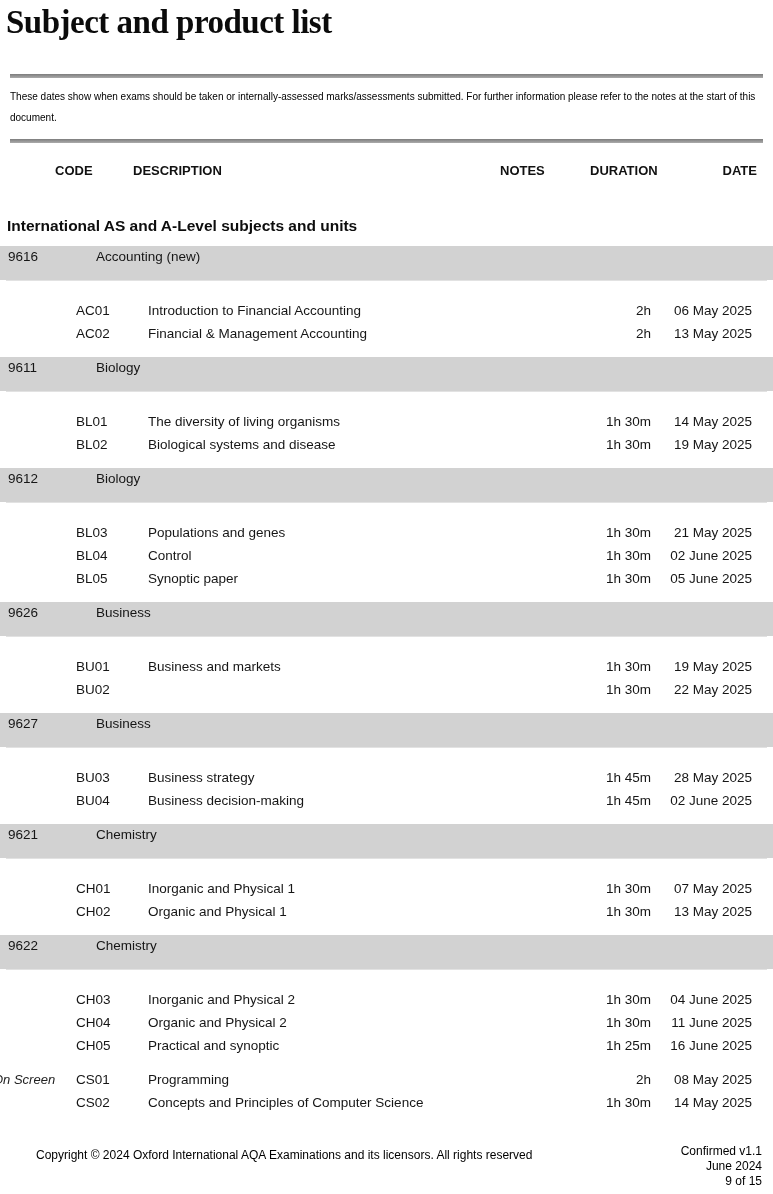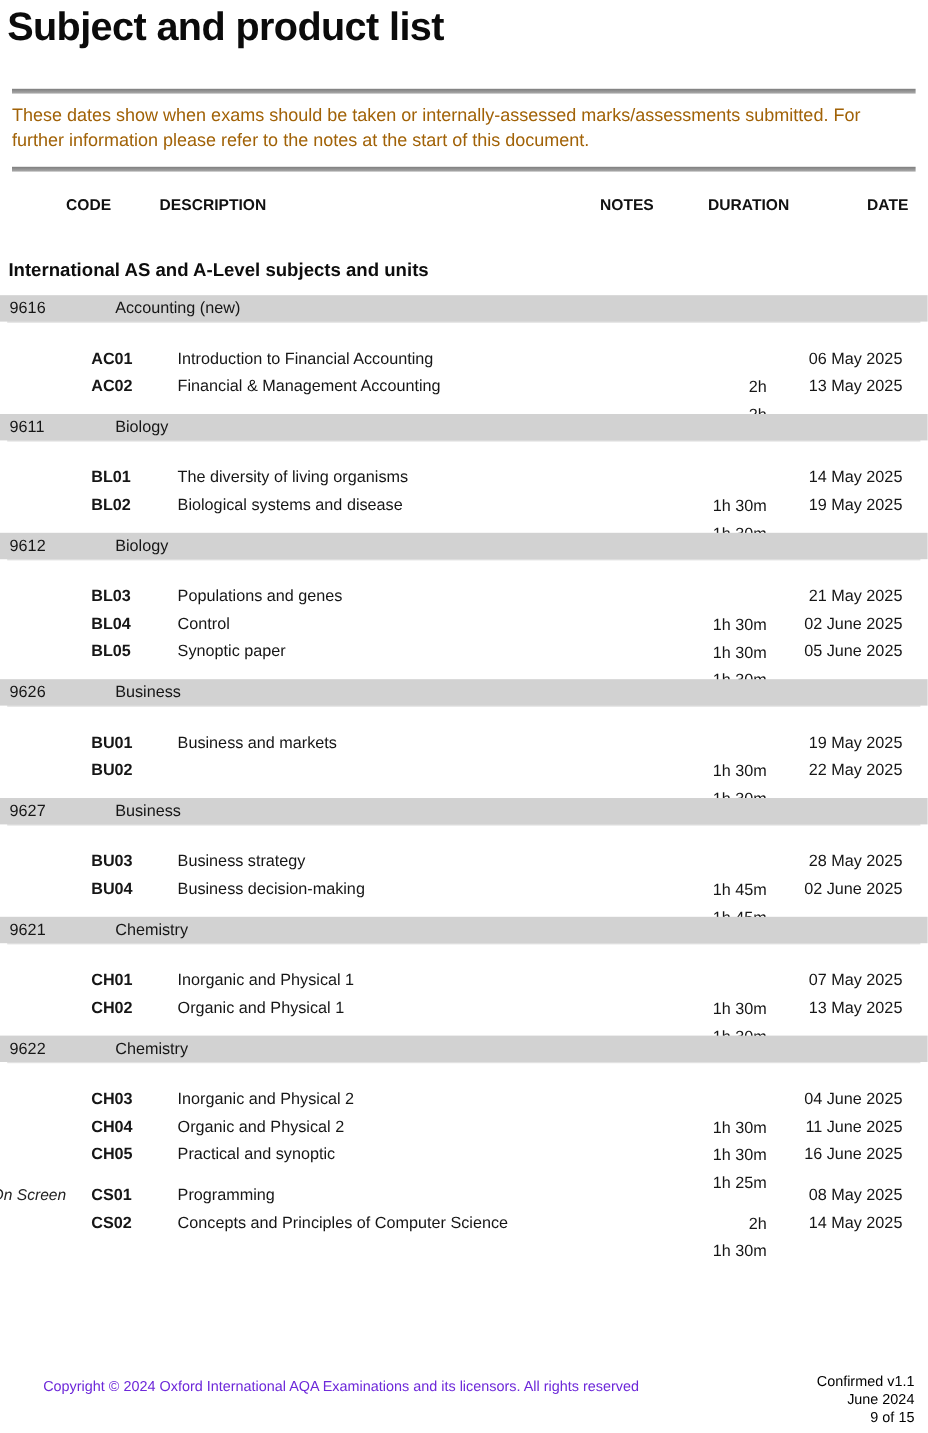--- a/index.html
+++ b/index.html
@@ -3,65 +3,65 @@
 <meta charset="utf-8">
 <style>
   html,body{margin:0;padding:0;}
   body{
     width:773px;height:1194px;position:relative;overflow:hidden;
     background:#ffffff;color:#161616;
     font-family:"Liberation Sans","DejaVu Sans",sans-serif;
   }
   .page-title{
     position:absolute;left:6px;top:2px;margin:0;
-    font-size:33px;line-height:40px;font-weight:700;letter-spacing:-0.5px;color:#0b0b0b;
+    font-size:33px;line-height:40px;font-weight:700;letter-spacing:-0.5px;color:#0b0b0b;font-family:Liberation Serif, serif;
   }
   .rule{
     position:absolute;left:10px;width:753px;height:4px;
     background:linear-gradient(#7d7d7d,#ababab);
   }
   #rule-top{top:74px;}
   #rule-bottom{top:139px;}
   .intro-text{
     position:absolute;left:10px;top:86px;width:748px;margin:0;
-    font-size:15px;line-height:21px;color:#a16207;
+    font-size:10px;line-height:21px;color:#000000;
   }
   .col-headers{
     position:absolute;left:0;top:163px;width:773px;height:17px;
     font-size:13px;font-weight:700;color:#111;
   }
   .col-headers span{position:absolute;top:0;}
   .ch-code{left:55px;}
   .ch-desc{left:133px;}
   .ch-notes{left:500px;}
   .ch-dur{left:590px;}
   .ch-date{right:16px;padding-left:36px;}
   .section-heading{
     position:absolute;left:7px;top:216px;margin:0;
     font-size:15.5px;line-height:19px;font-weight:700;color:#0d0d0d;
   }
   .subjects{position:absolute;left:0;top:246px;width:773px;}
   .subject-block{margin-bottom:11px;}
   .subject-band{
-    position:relative;height:22px;background:#d2d2d2;margin-bottom:20px;
+    position:relative;height:34px;background:#d2d2d2;margin-bottom:20px;
     box-shadow:0 7px 0 -6px #e2e2e2;
     font-size:13.5px;color:#161616;
   }
   .sb-code{position:absolute;left:8px;top:3px;}
   .sb-name{position:absolute;left:96px;top:3px;text-align:right;}
   .unit-row{position:relative;height:23px;font-size:13.5px;color:#161616;}
   .unit-row span{position:absolute;top:3px;white-space:nowrap;}
   .u-note{left:-7px;font-style:italic;font-size:13px;color:#222;}
-  .u-code{left:76px;font-weight:bold;}
+  .u-code{left:76px;}
   .u-desc{left:148px;}
-  .u-dur{right:134px;text-align:right;margin-top:24px;}
+  .u-dur{right:122px;text-align:right;}
   .u-date{right:21px;text-align:right;}
   .footer-copyright{
     position:absolute;left:36px;top:1148px;margin:0;
-    font-size:12px;color:#6d28d9;
+    font-size:12px;color:#000000;
   }
   .footer-meta{
     position:absolute;right:11px;top:1144px;margin:0;
     text-align:right;font-size:12px;line-height:15px;color:#000000;
   }
 </style>
 </head>
 <body>
 
 <h1 class="page-title">Subject and product list</h1>

